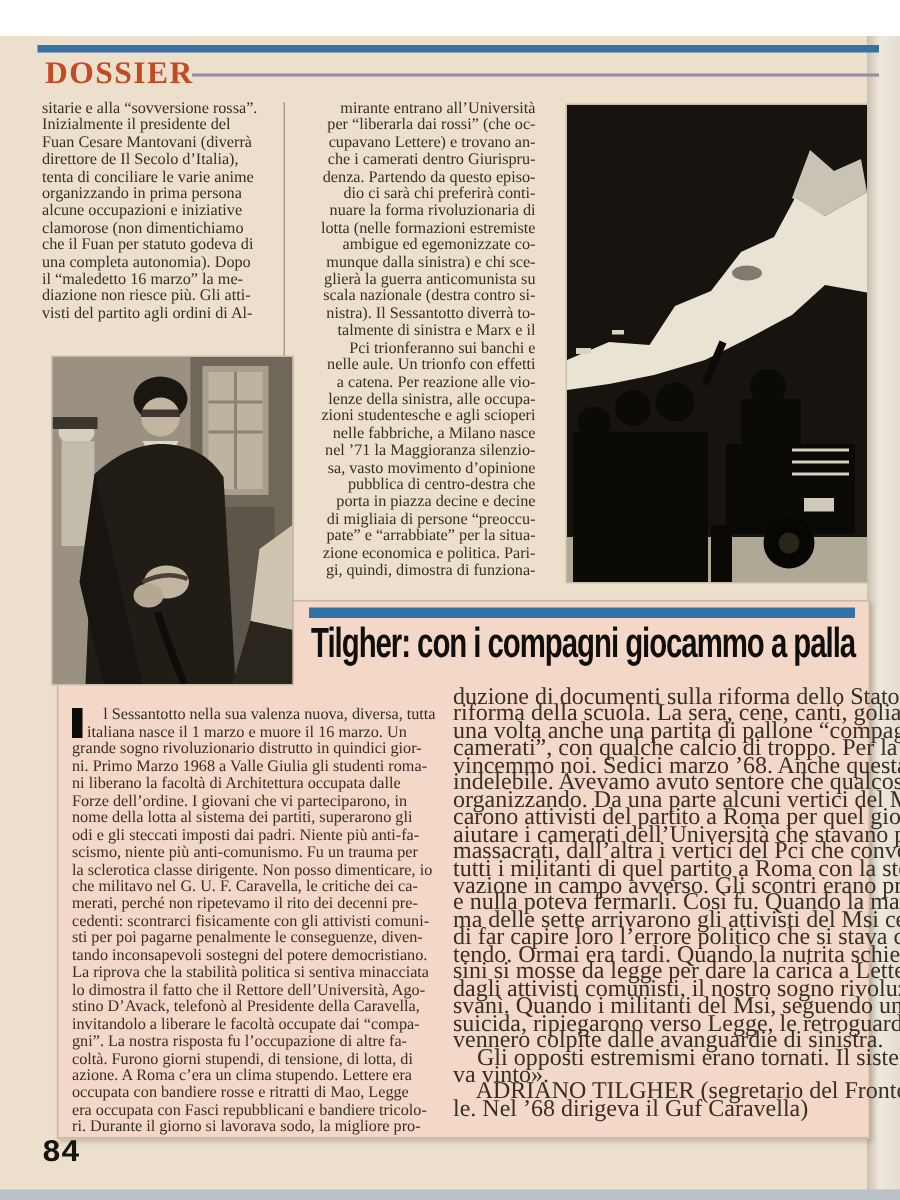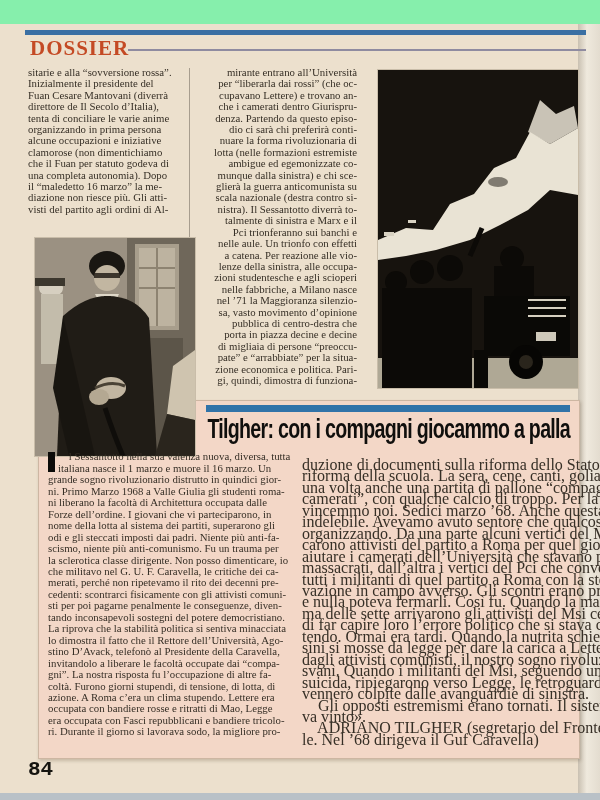--- a/index.html
+++ b/index.html
@@ -1,17 +1,17 @@
 <!DOCTYPE html>
 <html><head>
 <meta charset="utf-8">
 <style>
   html,body{margin:0;padding:0;}
   body{background:#d8d3cb;font-family:"Liberation Serif","DejaVu Serif",serif;}
-  .scan{position:relative;width:600px;height:800px;overflow:hidden;background:#86efac;}
+  .scan{position:relative;width:600px;height:800px;overflow:hidden;background:#ffffff;}
   .page{position:absolute;left:0;top:24px;width:582px;height:770px;background:#ece0cd;}
   .page-right-crease{position:absolute;left:578px;top:24px;width:22px;height:770px;
      background:linear-gradient(90deg,#c9c0b1 0%,#efe9dd 40%,#e3dccf 100%);}
   .scan-bottom{position:absolute;left:0;top:793px;width:600px;height:7px;background:#b9c1c7;}
 
   
   .topbar{position:absolute;left:25px;top:30px;width:561px;height:5px;background:#3a6fa3;}
   .dossier{position:absolute;left:30px;top:36px;font-weight:700;font-size:21px;
      letter-spacing:1px;color:#c44a24;}
   .dossier-rule{position:absolute;left:128px;top:49px;width:458px;height:2px;background:#8f8ba0;}
@@ -27,21 +27,21 @@
   .photo-left{left:35px;top:238px;width:160px;height:218px;z-index:5;}
   .photo-right{left:378px;top:70px;width:200px;height:318px;}
 
   
   .feature-box{position:absolute;left:38px;top:400px;width:540px;height:357px;
      background:#f3d7c7;border:1px solid #cdb6a2;box-shadow:1px 2px 3px rgba(90,70,50,.25);}
   .box-bluebar{position:absolute;left:206px;top:405px;width:364px;height:7px;background:#3173a8;z-index:6;}
   .box-title{position:absolute;right:30px;top:413px;z-index:6;white-space:nowrap;
      font-family:"Liberation Sans","DejaVu Sans",sans-serif;font-weight:700;font-size:28px;
      letter-spacing:-1px;color:#100f0d;transform:scaleX(.70);transform-origin:100% 0;}
-  .col-box-left{left:48px;top:440px;width:252px;z-index:6;font-size:10.8px;line-height:11.45px;}
+  .col-box-left{left:48px;top:460px;width:252px;z-index:6;font-size:10.8px;line-height:11.45px;}
   .col-box-right{left:302px;top:435px;width:270px;z-index:6;font-size:16px;line-height:11.45px;margin-top:24px;}
   .dropbar{float:left;width:7px;height:20px;background:#0c0b09;margin:1px 3px 0 0;}
 
   
   .page-num{position:absolute;left:28px;top:758px;font-family:Liberation Mono, monospace;
      font-weight:700;font-size:21px;color:#15140f;}
   .folio{position:absolute;right:32px;top:798px;font-size:13.5px;color:#2e2a22;letter-spacing:.3px;margin-left:28px;}
   .folio span{margin-left:7px;}
 </style>
 </head>

